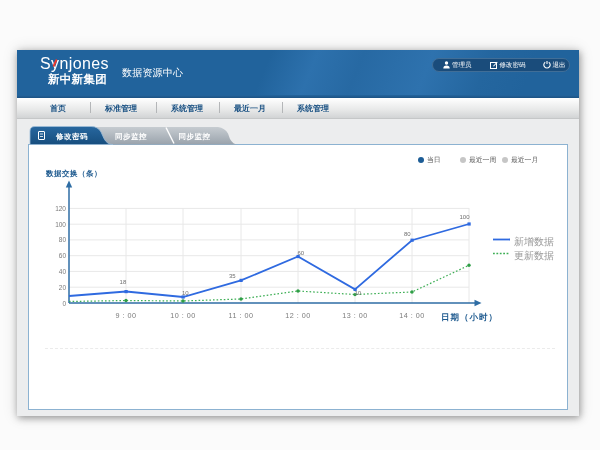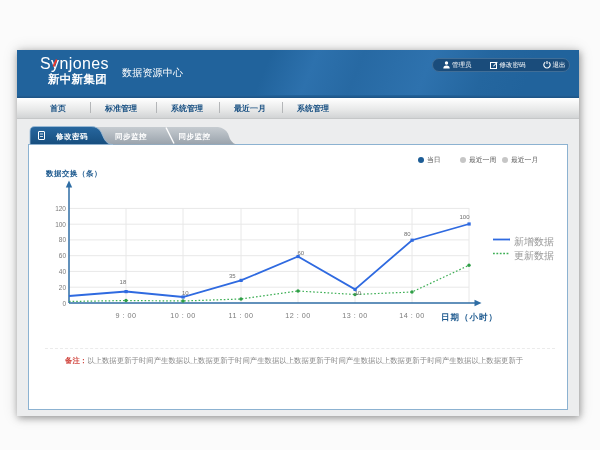--- a/index.html
+++ b/index.html
@@ -189,14 +189,13 @@
   <svg style="position:absolute; left:493px; top:238px;" width="17" height="3">
       <line x1="0" y1="1.5" x2="17" y2="1.5" stroke="#2f6ae0" stroke-width="1.8"></line>
     </svg>
   <div class="leg" style="left:514px; top:235px;">新增数据</div>
   <svg style="position:absolute; left:493px; top:252px;" width="17" height="3">
       <line x1="0" y1="1.5" x2="17" y2="1.5" stroke="#3cae54" stroke-width="1.4" stroke-dasharray="1.8,1.6"></line>
     </svg>
   <div class="leg" style="left:514px; top:249px;">更新数据</div>
 
   <div class="divider"></div>
-  <div class="footer"><b>备注：</b>以上数据更新于时间产生数据以上数据更新于时间产生数据以上数据更新于时间产生数据以上数据更新于时间产生数据以上数据更新于</div>
 </div>
 
 </body></html>

